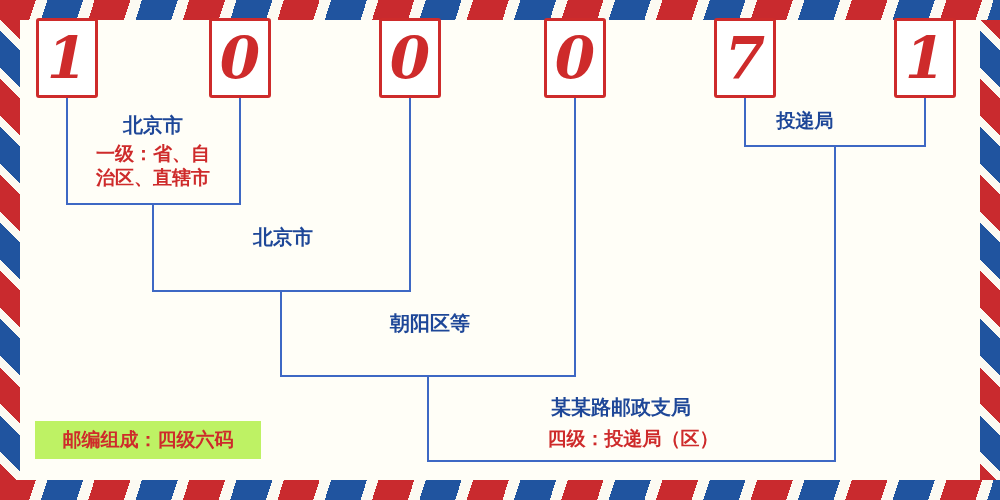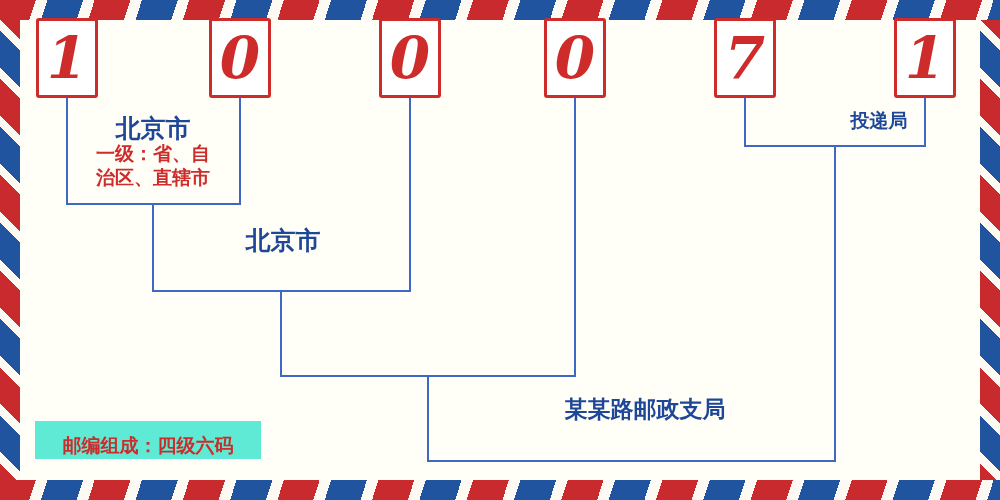--- a/index.html
+++ b/index.html
@@ -39,33 +39,33 @@
     font-style:italic; font-weight:bold; font-size:58px;
     color:#CE2B2B; line-height:1;
   }
 
   
   .line { position:absolute; background:#3E68C4; z-index:2; }
 
   
   .lvl-name {
     position:absolute; transform:translateX(-50%);
-    color:#1E4798; font-weight:bold; font-size:25px;
+    color:#1E4798; font-weight:bold; font-size:20px;
     white-space:nowrap; z-index:3;
   }
   .lvl-desc {
     position:absolute; transform:translateX(-50%);
     color:#CE2B2B; font-weight:bold; font-size:19px;
     white-space:nowrap; z-index:3;
   }
 
   
   .footer-box {
     position:absolute; left:35px; top:421px; width:226px; height:38px;
-    background:#5eead4; display:flex; align-items:flex-end; justify-content:center;
+    background:#bef264; display:flex; align-items:center; justify-content:center;
     z-index:3;
   }
   .footer-text { color:#CE2B2B; font-weight:bold; font-size:19px; white-space:nowrap; }
 </style>
 </head>
 <body>
 
 <div class="canvas">
 
   <div class="bstrip b-left"></div>
@@ -111,22 +111,24 @@
   <div class="line" style="left:744px; top:96px;  width:2px;   height:49px"></div>
   <div class="line" style="left:744px; top:145px; width:182px; height:2px"></div>
   <div class="line" style="left:924px; top:96px;  width:2px;   height:49px"></div>
 
   <div class="lvl-name" style="left:153px; top:112px">北京市</div>
   <div class="lvl-desc" style="left:153px; top:165px">治区、直辖市</div>
   <div class="lvl-desc" style="left:153px; top:141px">一级：省、自</div>
 
   <div class="lvl-name" style="left:283px; top:224px">北京市</div>
 
+  <div class="lvl-name" style="left:430px; top:310px">朝阳区等</div>
 
-  <div class="lvl-name" style="left:645px; top:394px; font-size:23px">某某路邮政支局</div>
+  <div class="lvl-name" style="left:621px; top:394px; font-size:20px">某某路邮政支局</div>
+  <div class="lvl-desc" style="left:633px; top:426px">四级：投递局（区）</div>
 
-  <div class="lvl-name" style="left:879px; top:108px; font-size:19px">投递局</div>
+  <div class="lvl-name" style="left:805px; top:108px; font-size:19px">投递局</div>
 
   <div class="footer-box">
     <span class="footer-text">邮编组成：四级六码</span>
   </div>
 
 </div>
 
 </body></html>

